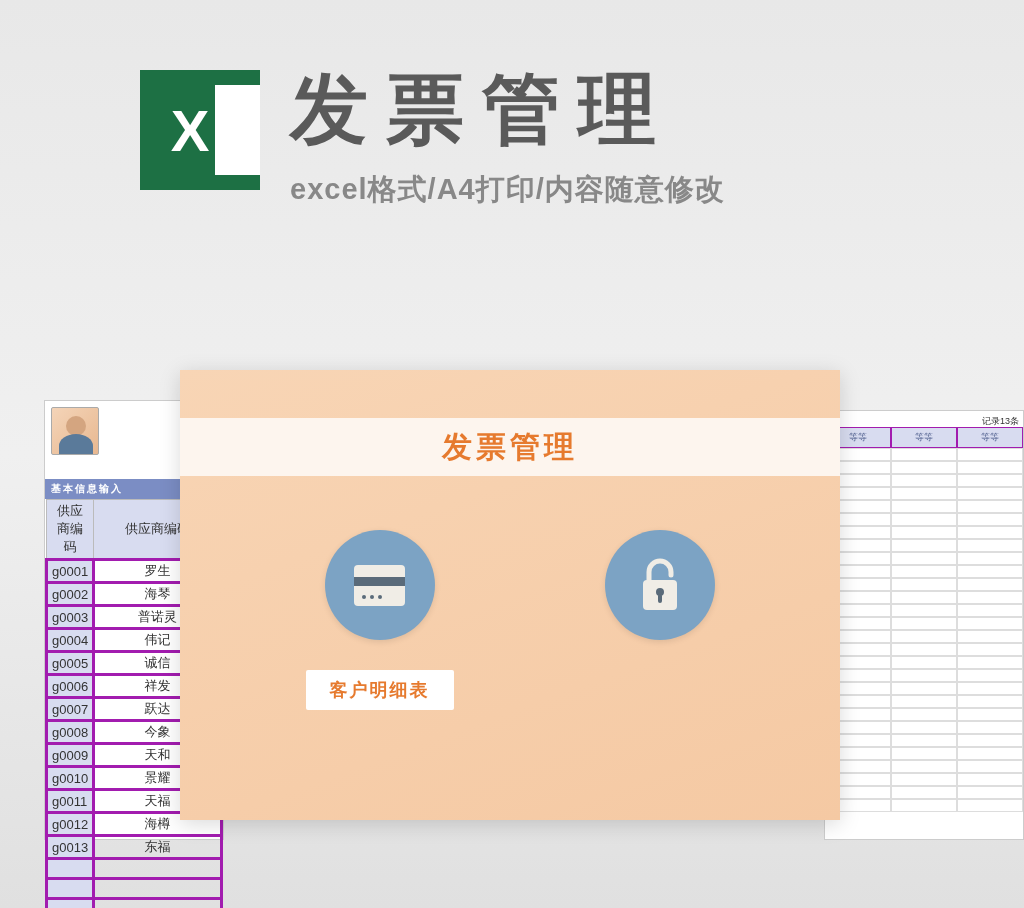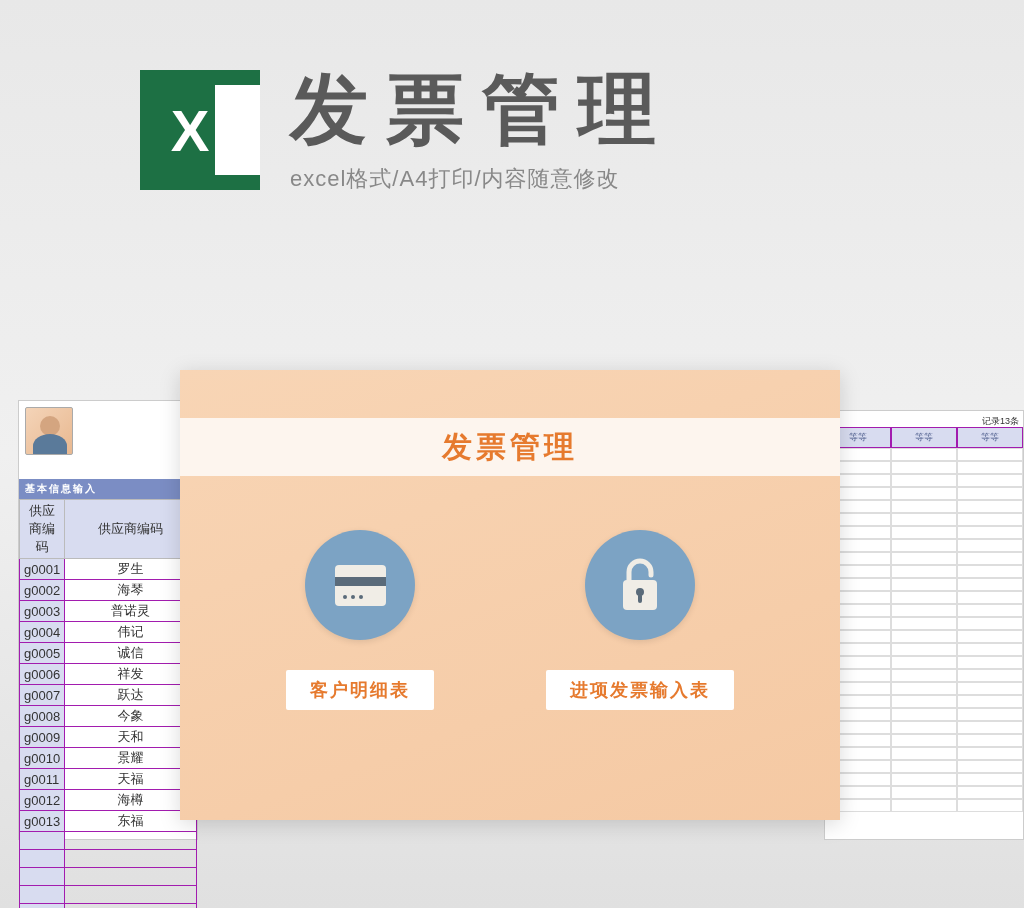--- a/index.html
+++ b/index.html
@@ -53,35 +53,36 @@
       flex-direction: column;
     }
     .title {
       font-size: 78px;
       font-weight: bold;
       color: #5a5a5a;
       letter-spacing: 18px;
       line-height: 1;
     }
     .subtitle {
-      font-size: 22px;
+      font-size: 29px;
       color: #888;
-      margin-top: 16px;
+      margin-top: 22px;
       letter-spacing: 1px;
+      font-weight: bold;
     }
 
     
     .bg-sheet {
       position: absolute;
       background: white;
       border: 1px solid #ccc;
       font-size: 9px;
     }
     .bg-sheet-left {
-      left: 18px;
+      left: 44px;
       top: 400px;
       width: 180px;
       height: 440px;
     }
     .bg-sheet-right {
       right: 0;
       top: 410px;
       width: 200px;
       height: 430px;
     }
@@ -131,21 +132,21 @@
       font-size: 13px;
     }
     .sheet-table th {
       background: #d8dcf0;
       padding: 2px 4px;
       border: 1px solid #bbb;
       font-weight: normal;
       color: #333;
     }
     .sheet-table td {
-      border: 1px solid #a21caf;
+      border: 3px solid #a21caf;
       padding: 1px 4px;
       text-align: center;
       color: #333;
       height: 12px;
       margin-left: 19px;
     }
     .sheet-table td:first-child { text-align: left; }
     .sheet-table .left-col { background: #d8dcf0; width: 45px; }
 
     .bg-sheet-right .right-header-row {
@@ -557,17 +558,16 @@
 
     <div class="card-btn">
       <div class="icon-circle">
         <svg class="lock-icon-svg" viewBox="0 0 42 55">
           <path d="M 10 22 L 10 14 A 11 11 0 0 1 32 14 L 32 17" stroke="#f0ede6" stroke-width="5" fill="none" stroke-linecap="round"></path>
           <rect x="4" y="22" width="34" height="30" rx="4" fill="#f0ede6"></rect>
           <circle cx="21" cy="34" r="4" fill="#5a6b7a"></circle>
           <rect x="19" y="36" width="4" height="9" rx="2" fill="#5a6b7a"></rect>
         </svg>
       </div>
-      <div class="btn-label">进项发票输入表</div>
     </div>
 
   </div>
 </div>
 
 </body></html>

